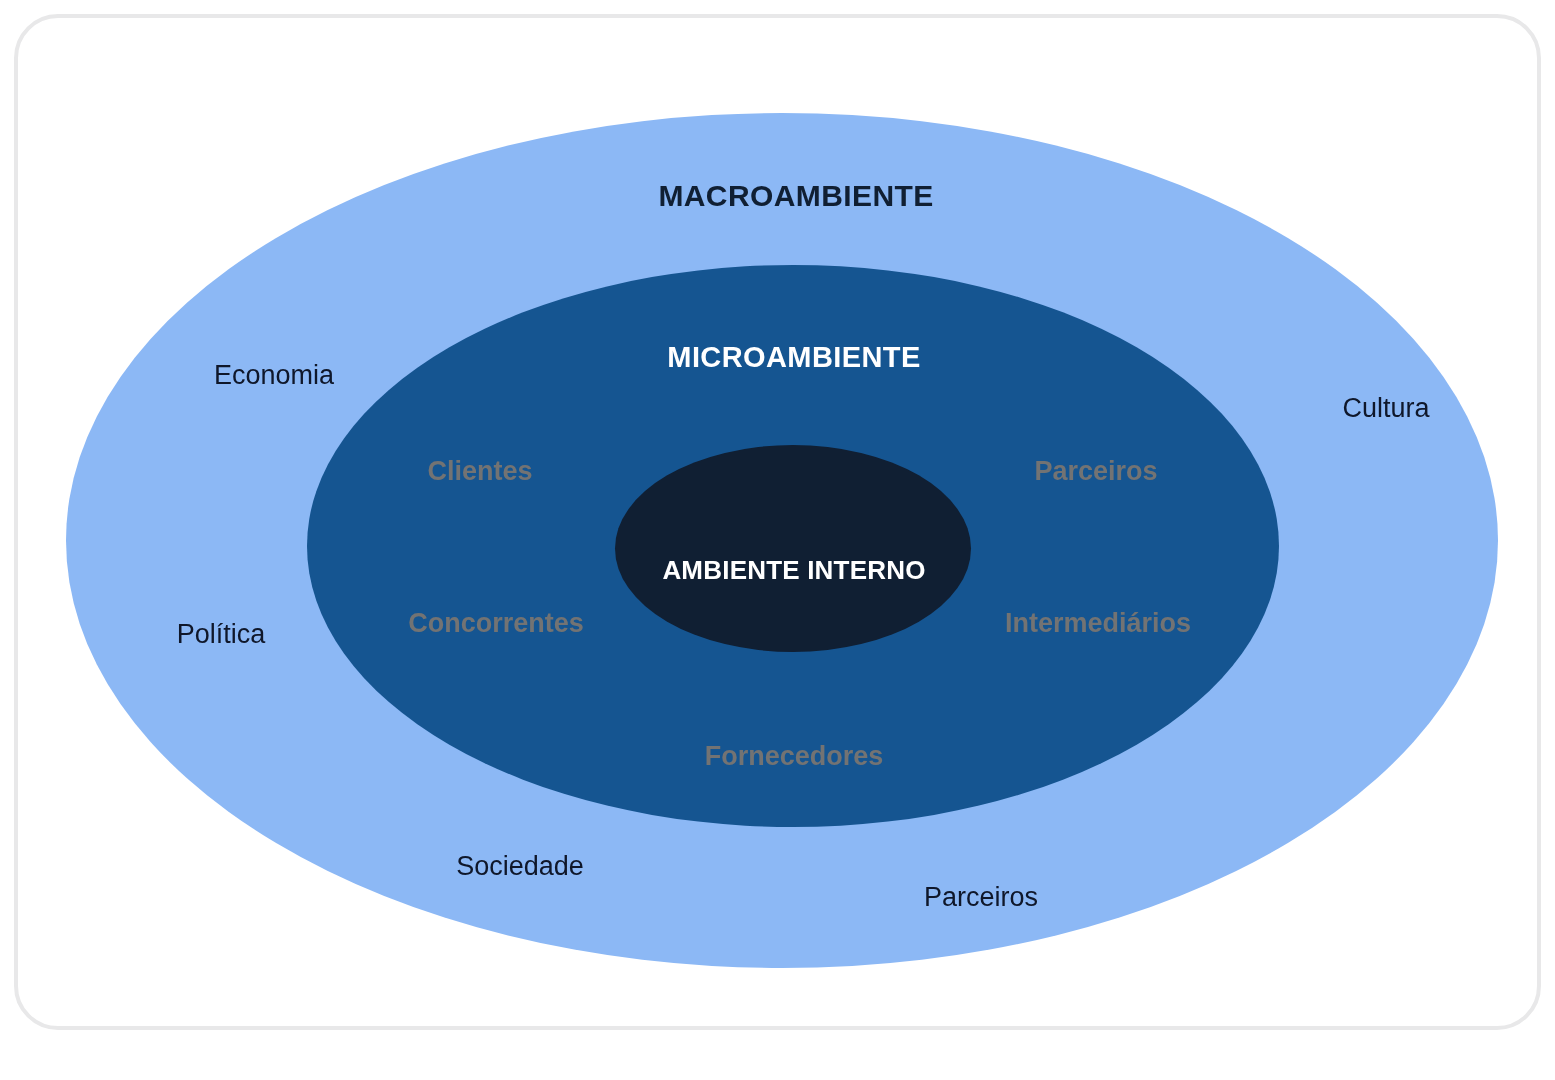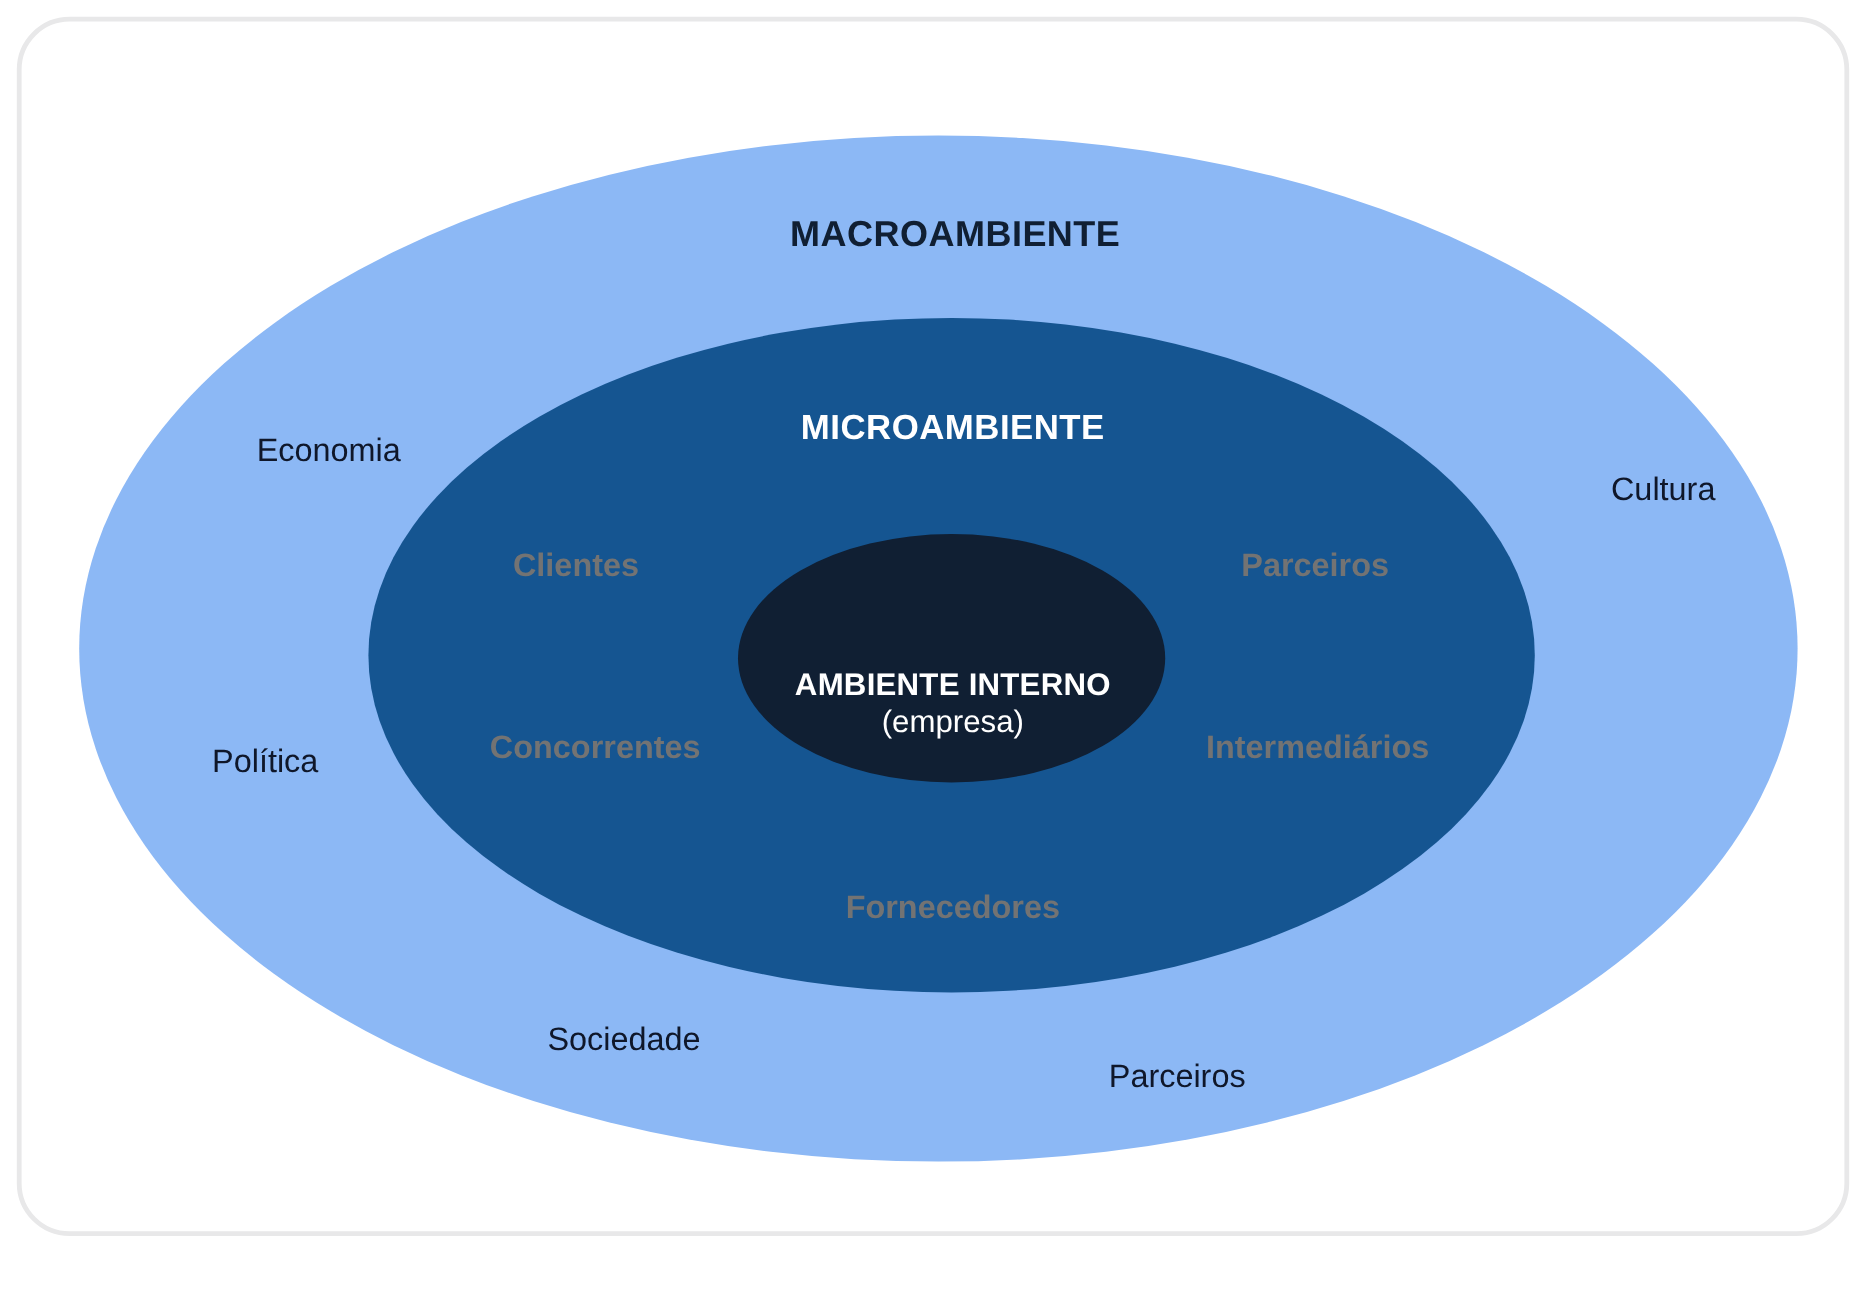--- a/index.html
+++ b/index.html
@@ -138,21 +138,20 @@
 
     <div class="ellipse ellipse-macro"></div>
     <div class="ellipse ellipse-micro"></div>
     <div class="ellipse ellipse-interno"></div>
 
     <div class="lbl center title-macro">MACROAMBIENTE</div>
     <div class="lbl center title-micro">MICROAMBIENTE</div>
 
     <div class="lbl center title-interno">
       <span class="line1">AMBIENTE INTERNO</span>
-      <span class="line2">(empresa)</span>
     </div>
 
     <div class="lbl center micro-lbl p-clientes">Clientes</div>
     <div class="lbl center micro-lbl p-parceiros">Parceiros</div>
     <div class="lbl center micro-lbl p-concorrentes">Concorrentes</div>
     <div class="lbl center micro-lbl p-intermediarios">Intermediários</div>
     <div class="lbl center micro-lbl p-fornecedores">Fornecedores</div>
 
     <div class="lbl center macro-lbl p-economia">Economia</div>
     <div class="lbl center macro-lbl p-cultura">Cultura</div>

